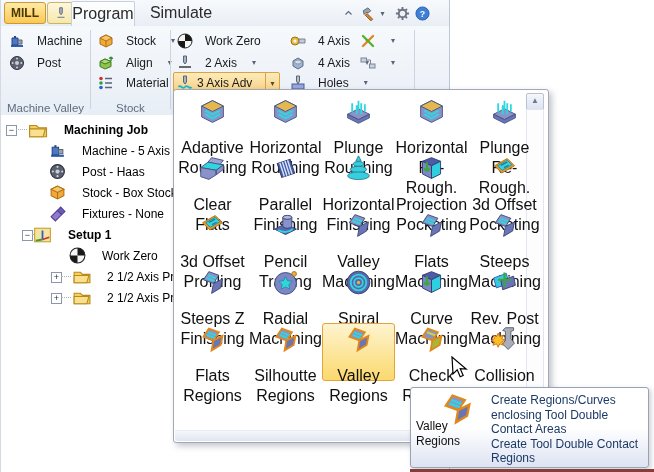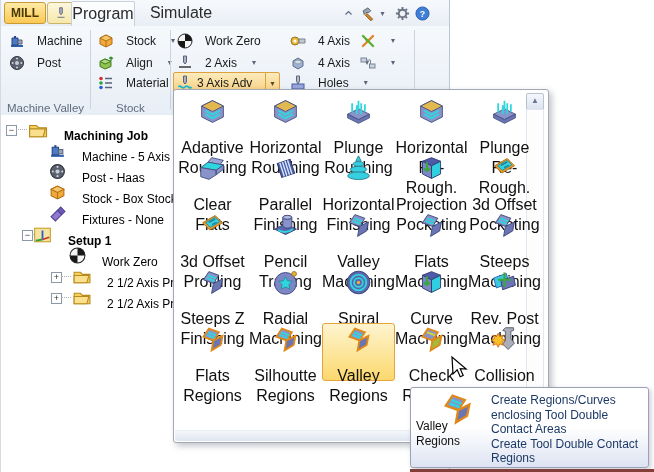--- a/index.html
+++ b/index.html
@@ -37,21 +37,21 @@
   .btn3adv{position:absolute;left:172px;top:46px;width:105px;height:20px;
            background:linear-gradient(#fcebbc,#f6cf7e);border:1px solid #dfa13f;border-radius:2px;
            display:flex;align-items:center;font-size:12px;color:#1a1a1a;}
   .btn3adv .main{display:flex;align-items:center;gap:4px;padding:0 3px;flex:1;}
   .btn3adv .ddp{width:13px;align-self:stretch;border-left:1px solid #dfa13f;display:flex;
                 align-items:center;justify-content:center;font-size:8px;color:#5a4a20;}
 
   
   .tree{position:absolute;left:0;top:115px;width:448px;height:357px;background:#fff;}
   .trow{position:absolute;height:20px;font-size:12px;color:#000;}
-  .trow .lbl{position:absolute;top:9px;white-space:nowrap;padding-left:11px;}
+  .trow .lbl{position:absolute;top:3px;white-space:nowrap;padding-left:11px;}
   .trow.b .lbl{font-weight:bold;}
   .xbox{position:absolute;top:5px;width:9px;height:9px;border:1px solid #8c98a8;background:#fff;
         font-size:9px;line-height:8px;text-align:center;color:#333;}
   .dotline{position:absolute;top:9px;border-top:1px dotted #aab2be;}
   .ticon{position:absolute;top:1px;}
 
   
   .menu{position:absolute;left:173px;top:89px;width:374px;height:352px;background:#fff;
         border:1px solid #a3a8b4;border-radius:3px;box-shadow:3px 3px 6px rgba(80,90,110,.35);z-index:5;}
   .menu-grid{position:absolute;left:2px;top:5px;display:grid;grid-template-columns:repeat(5,73px);

